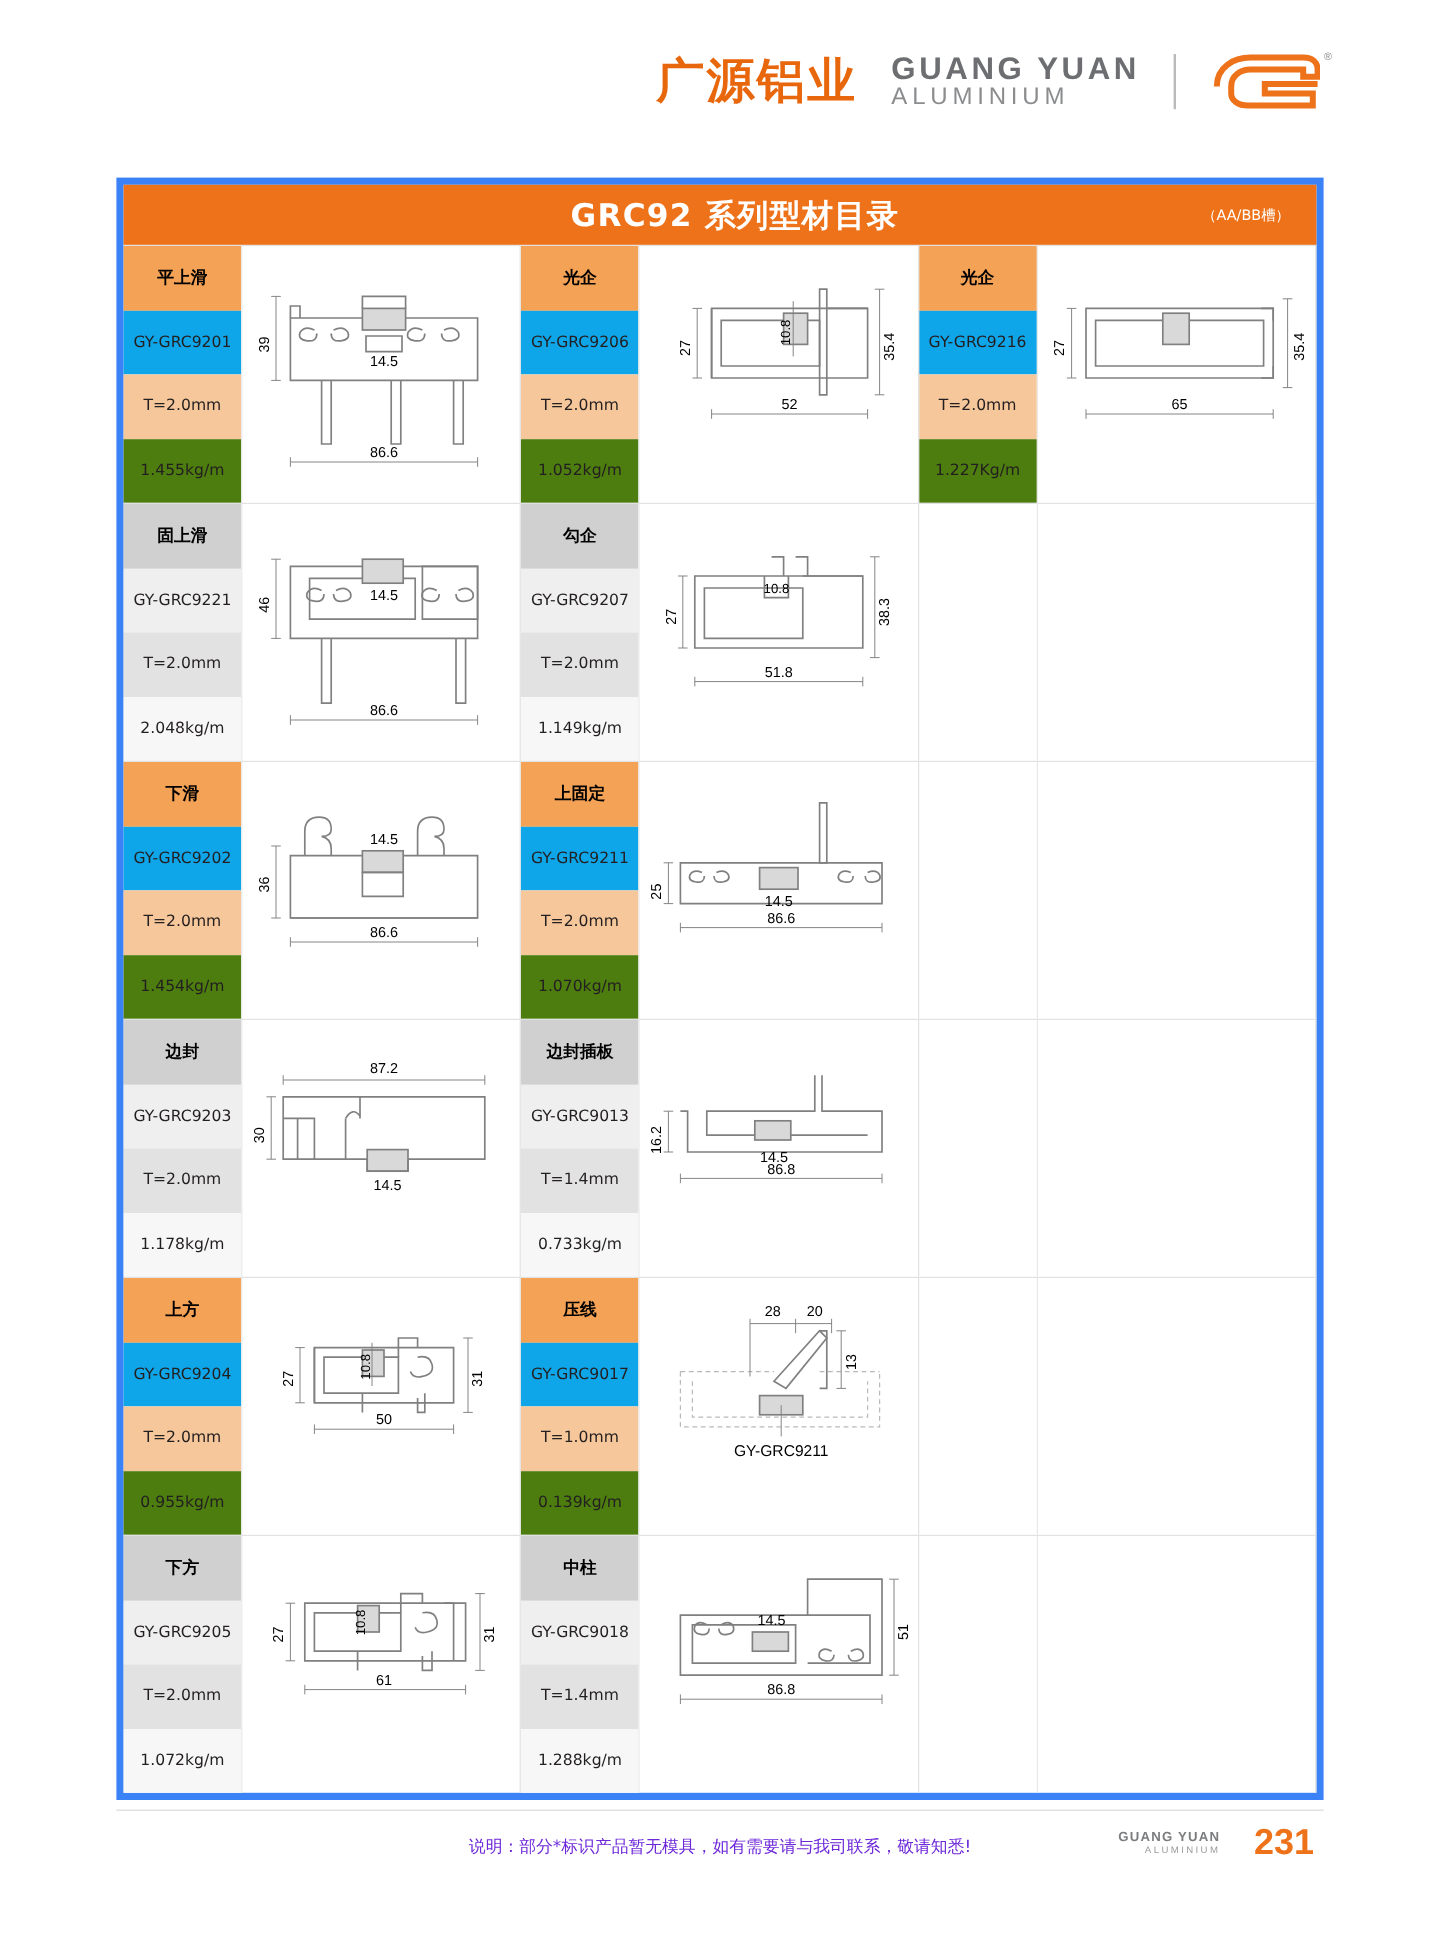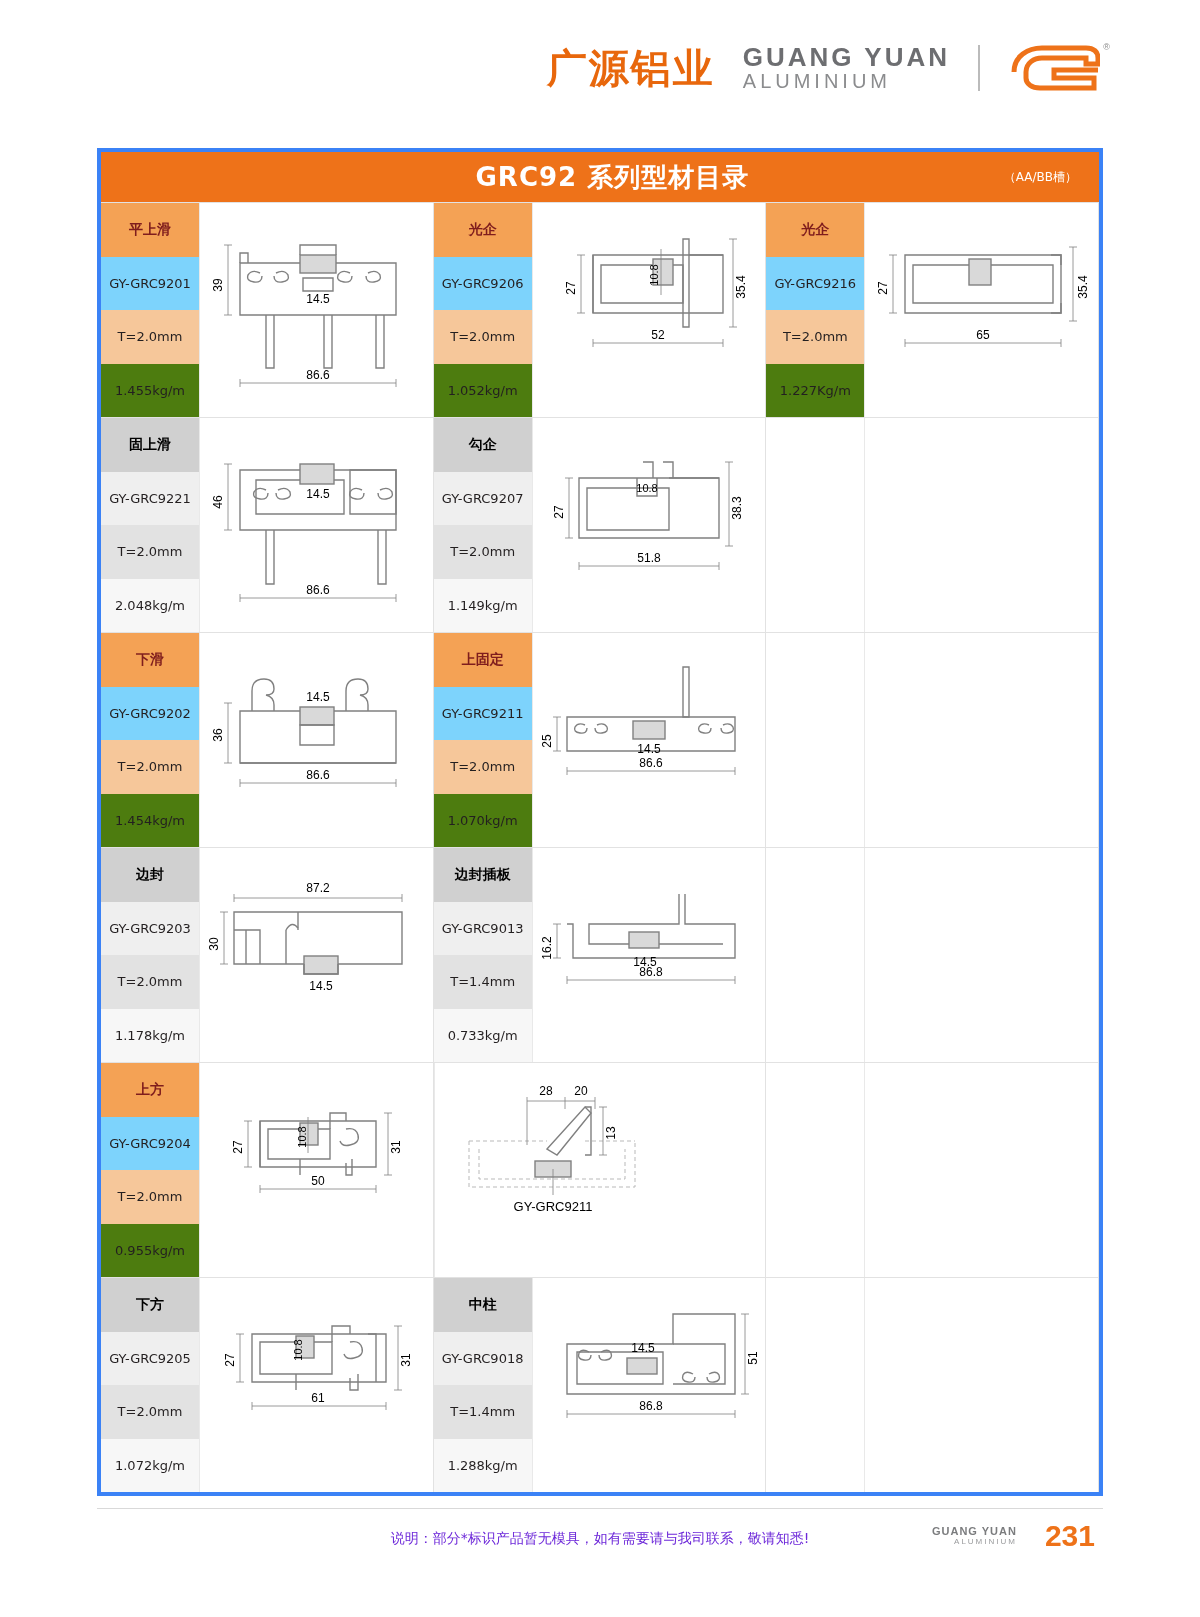--- a/index.html
+++ b/index.html
@@ -25,21 +25,21 @@
   .brand-en .l1{ font-size:26px; font-weight:bold; color:#6d6e71; letter-spacing:3px;}
   .brand-en .l2{ font-size:20px; color:#8b8c8e; letter-spacing:4px;}
   .brand-sep{ width:2px;height:46px;background:#bbb;}
   .brand-mark{ position:relative; width:92px;height:52px;}
   .brand-mark svg{display:block;}
   .brand-r{ position:absolute; right:-10px; top:0; font-size:9px; color:#888;}
 
   
   .sheet{
     position:absolute; left:97px; top:148px; width:1006px;
-    border:4px solid #3b82f6;
+    border:6px solid #3b82f6;
     box-sizing:border-box;
   }
   .title-bar{
     display:flex; align-items:center;
     background:#EE7219; color:#fff; height:50px;
     position:relative;
   }
   .title-main{
     flex:1; text-align:center;
     font-size:26px; font-weight:bold; letter-spacing:1px;
@@ -77,22 +77,22 @@
   .drawing{
     flex:1; position:relative;
     border-left:1px solid #e9e9e9;
     border-right:1px solid #e2e2e2;
     box-sizing:border-box;
   }
   .drawing svg{position:absolute; left:0; top:0;}
   .unit.empty .labels div{background:transparent;}
 
   
-  .tint-o .nm{background:#F4A255;color:#7f1d1d;font-family:Liberation Mono, monospace;}
-  .tint-o .code{background:#7dd3fc;}
+  .tint-o .nm{background:#F4A255;color:#000000;font-family:Liberation Mono, monospace;}
+  .tint-o .code{background:#0ea5e9;}
   .tint-o .t{background:#F6C79A;}
   .tint-o .w{background:#4d7c0f;}
   .tint-g .nm{background:#D0D0D0;color:#000000;}
   .tint-g .code{background:#EFEFEF;}
   .tint-g .t{background:#E2E2E2;}
   .tint-g .w{background:#F7F7F7;}
 
   
   .footer{
     position:absolute; left:97px; top:1508px; width:1006px; height:60px;
@@ -527,20 +527,26 @@
             </g>
             <text x="42" y="84" font-size="12" text-anchor="middle" transform="rotate(-90 42 84)">27</text>
             <text x="200" y="84" font-size="12" text-anchor="middle" transform="rotate(-90 200 84)">31</text>
             <text x="106" y="74" font-size="11" text-anchor="middle" transform="rotate(-90 106 74)">10.8</text>
             <text x="118" y="122" font-size="12" text-anchor="middle">50</text>
           </svg>
         </div>
       </div>
 
       <div class="unit">
+        <div class="labels tint-o">
+          <div class="nm">压线</div>
+          <div class="code">GY-GRC9017</div>
+          <div class="t">T=1.0mm</div>
+          <div class="w">0.139kg/m</div>
+        </div>
         <div class="drawing">
           <svg width="234" height="214" viewBox="0 0 234 214">
             <g fill="none" stroke="#b9b9b9" stroke-width="1" stroke-dasharray="4 3">
               <path d="M34 78 L34 124 L200 124 L200 78"></path>
               <path d="M44 86 L44 116 L190 116 L190 86"></path>
               <path d="M34 78 L112 78 M150 78 L200 78"></path>
             </g>
             <g fill="none" stroke="#808080" stroke-width="1.4">
               <path d="M112 86 L150 44 L156 50 L122 92 Z"></path>
               <path d="M150 44 L156 44 L156 92 L150 92"></path>

